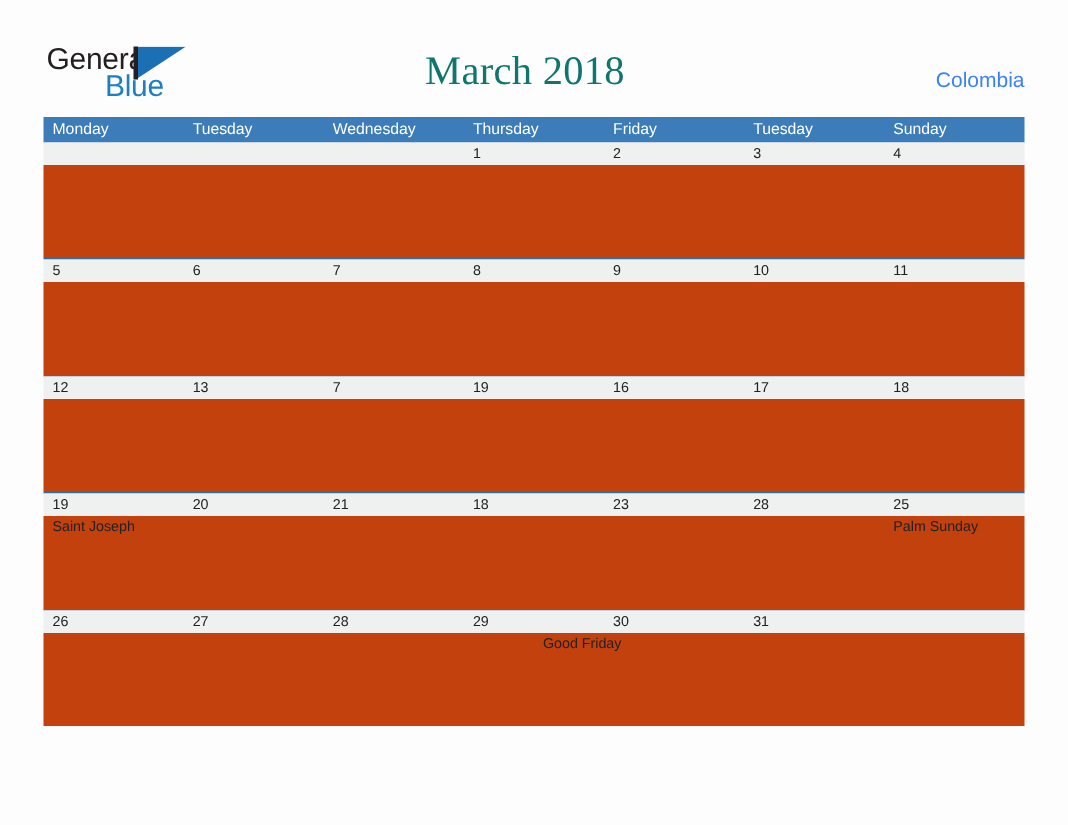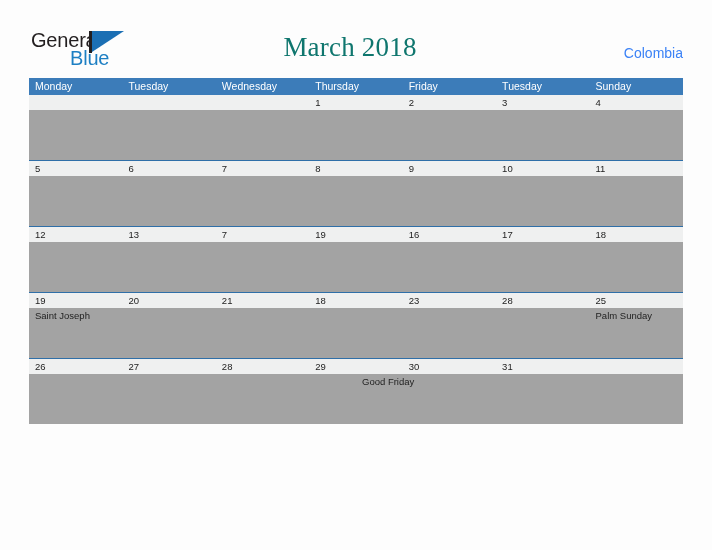--- a/index.html
+++ b/index.html
@@ -149,22 +149,22 @@
     font-size: 9.5px;
     line-height: 15px;
     color: #222222;
     padding-left: 6px;
     box-sizing: border-box;
     font-family: "Liberation Sans", sans-serif;
   }
   .week-body {
     display: flex;
     width: 654px;
-    height: 50px;
-    background: #a3a3a3;
+    height: 62px;
+    background: #c2410c;
   }
   .event-cell {
     flex: 1 1 0;
     padding-left: 6px;
     padding-top: 2px;
     box-sizing: border-box;
     font-family: "Liberation Sans", sans-serif;
   }
   .event-text {
     font-size: 9.5px;

